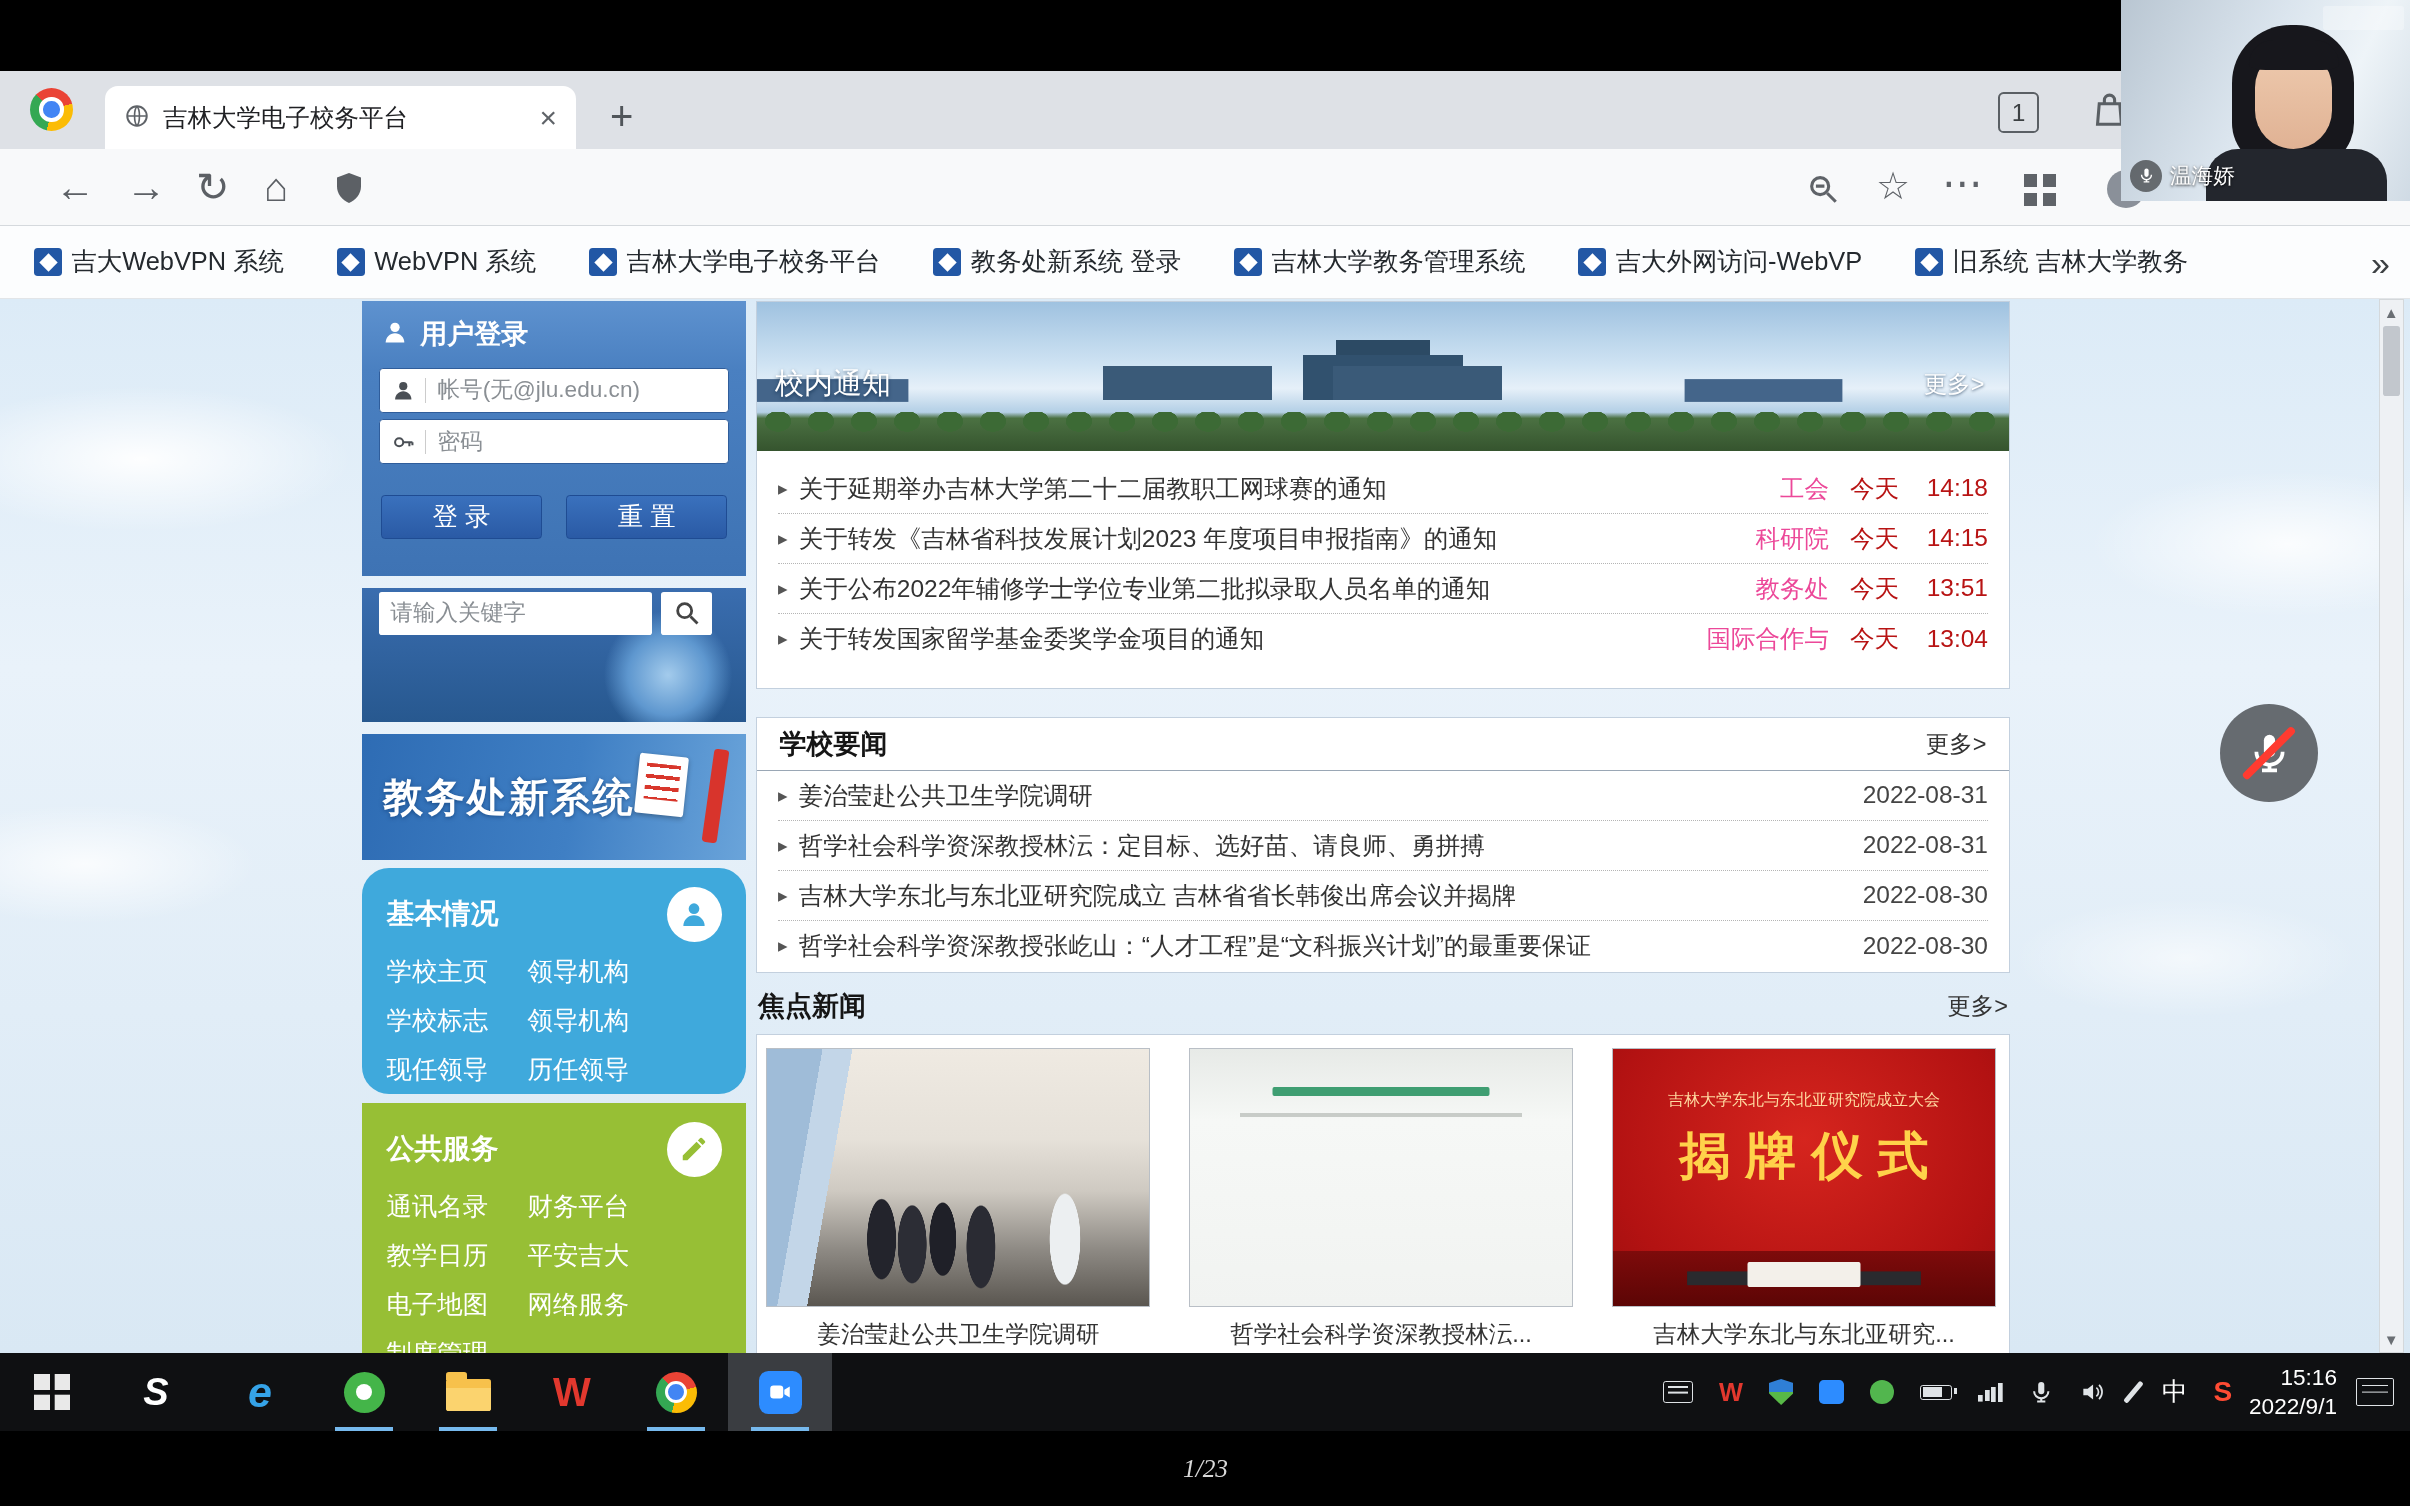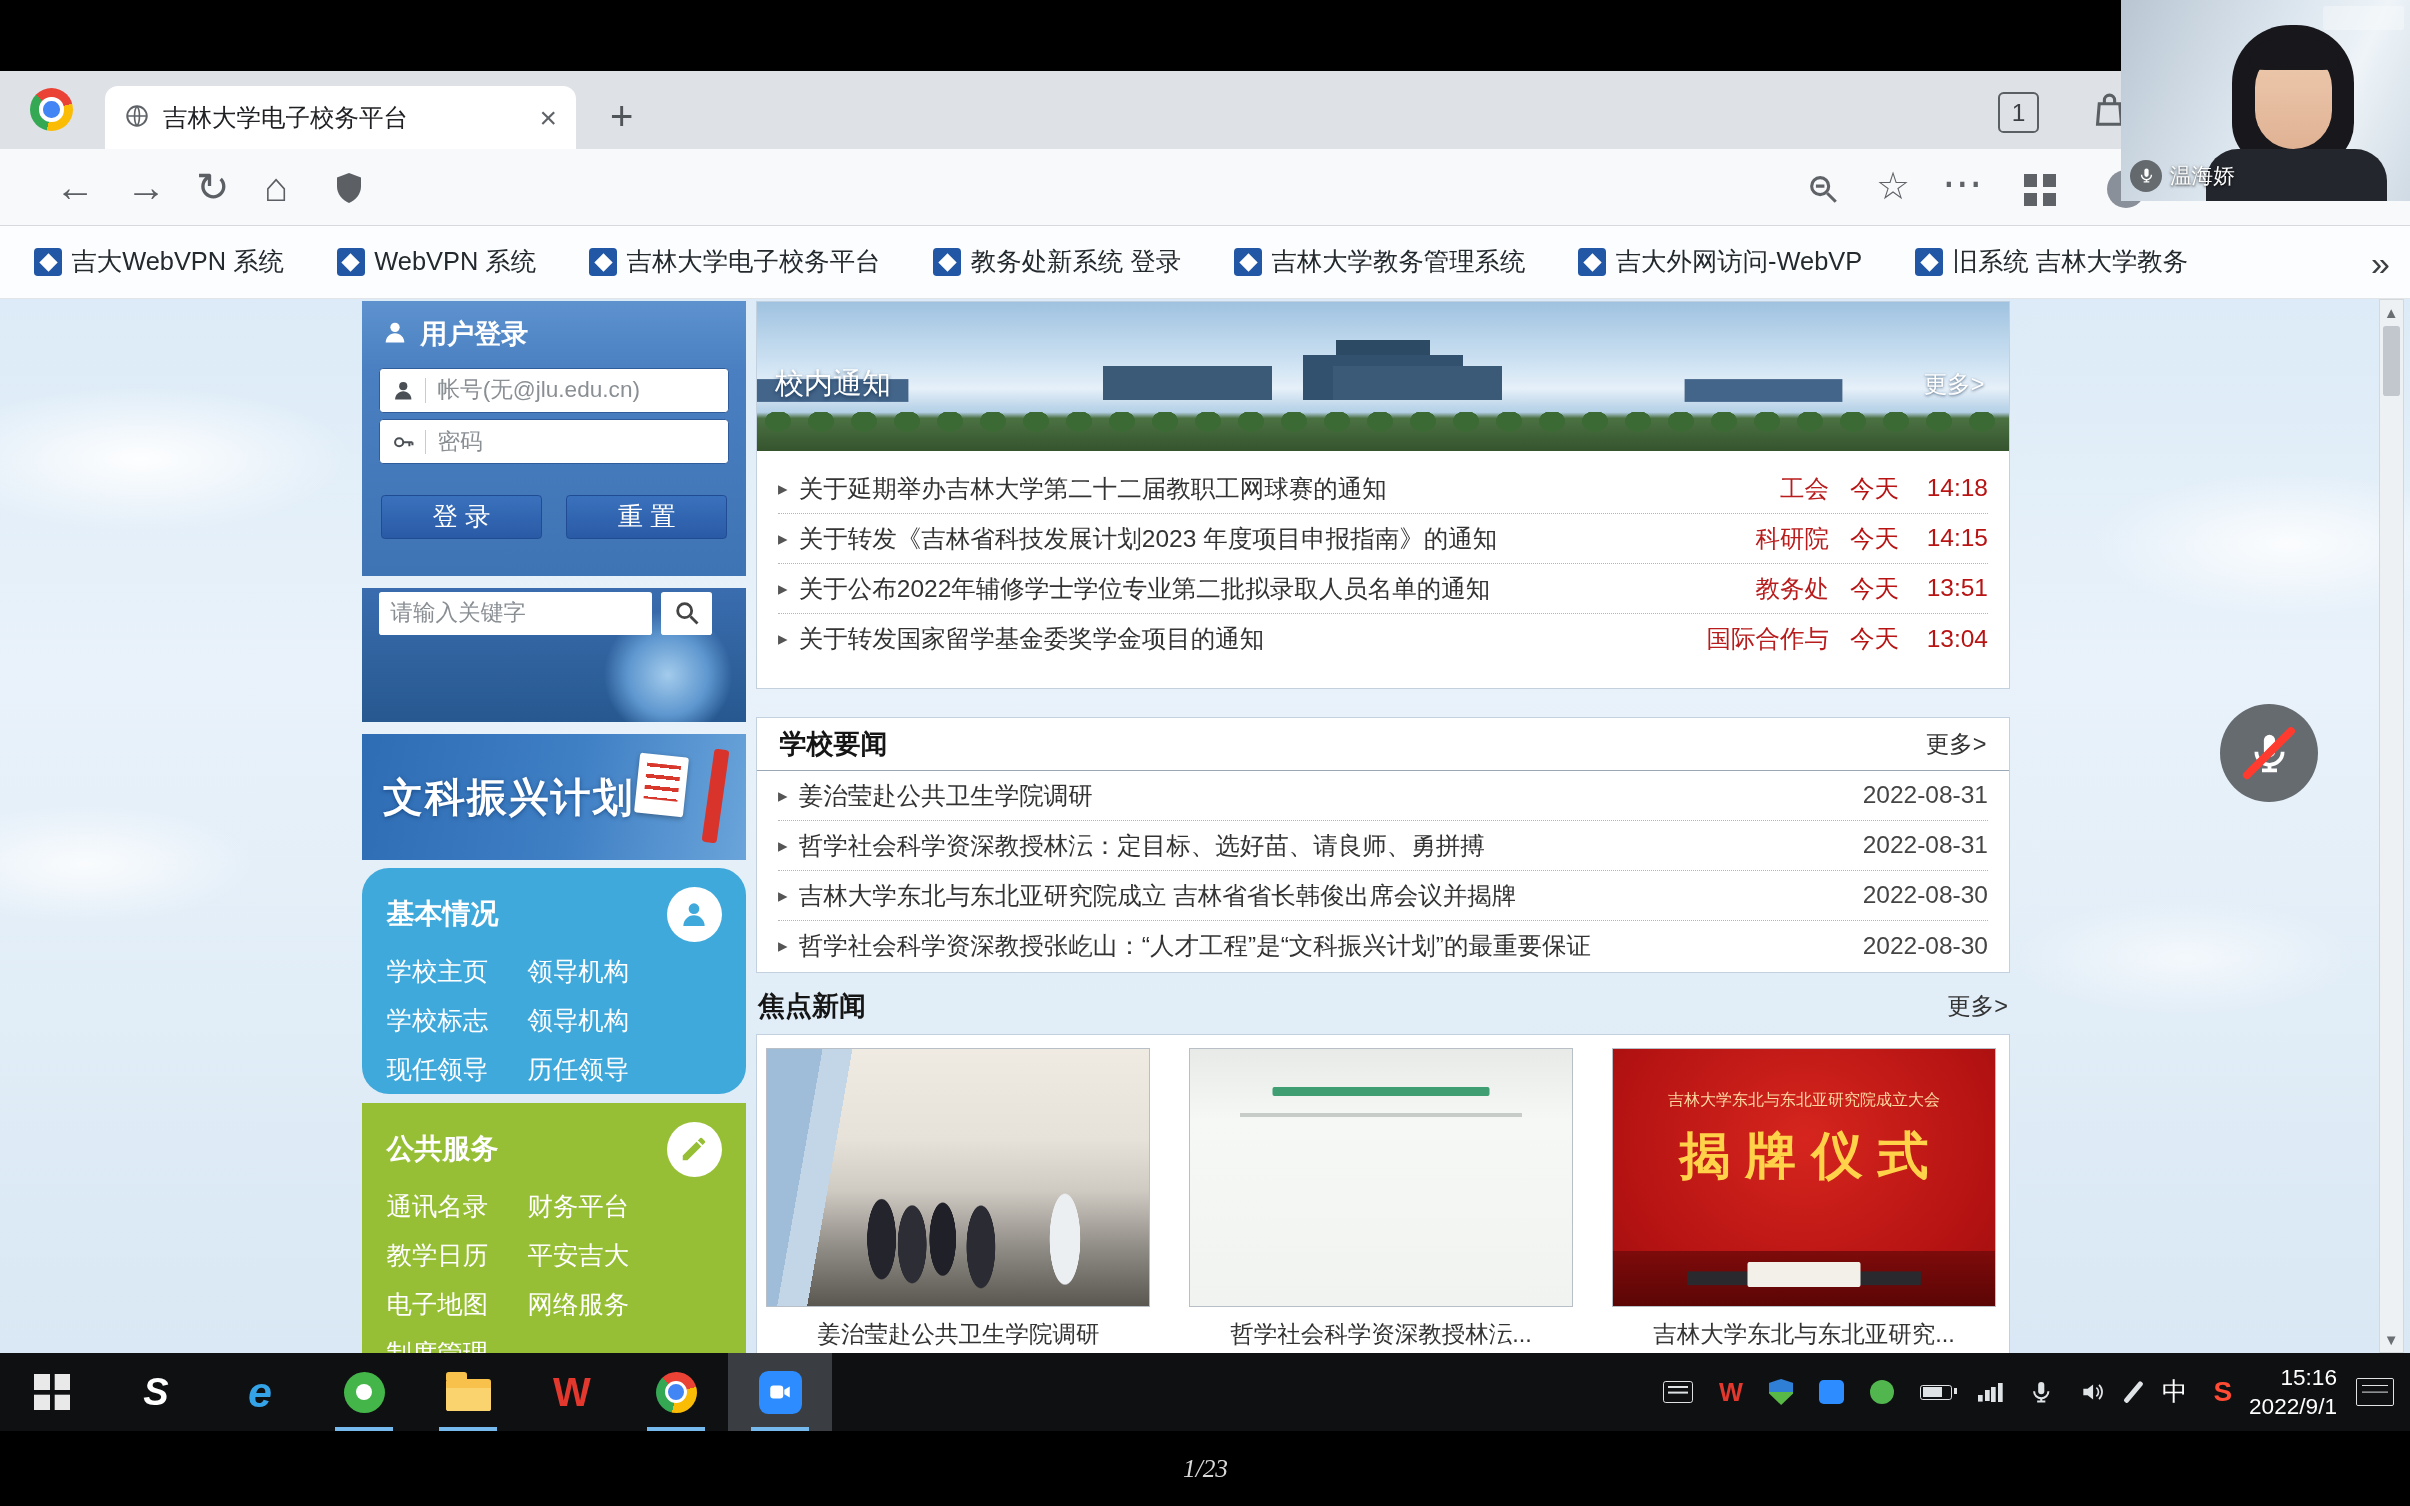--- a/index.html
+++ b/index.html
@@ -138,21 +138,21 @@
   .nb-more { position:absolute; right:24.5px; top:55%; transform:translateY(-50%); font-size:23.5px; color:#fff;
              text-shadow:0 0.9px 2.8px rgba(10,40,70,.65); }
 
   .list { padding-top:13px; }
   .lrow { display:flex; align-items:center; height:50px; margin:0 21px; border-bottom:0.9px dotted #b5b5b5;
           font-size:24.5px; color:#333; }
   .lrow:last-child { border-bottom:none; }
   .bullet { color:#555; font-size:19px; margin-right:11.3px; }
   .bullet::before { content:"▸"; }
   .l-text { flex:1; white-space:nowrap; overflow:hidden; }
-  .n-dept { color:#b91c1c; min-width:141px; text-align:right; }
+  .n-dept { color:#ec4899; min-width:141px; text-align:right; }
   .n-day  { color:#b81414; width:70px; text-align:right; }
   .n-time { color:#b81414; width:89px; text-align:right; }
   .n-date { color:#444; width:169px; text-align:right; }
 
   .news-panel { top:416px; height:256px; }
   .sec-head { display:flex; justify-content:space-between; align-items:center; height:53px; padding:0 22.6px;
               border-bottom:0.9px solid #9aa7b5; }
   .sec-title { font-size:27px; font-weight:bold; color:#151515; }
   .sec-more { font-size:23.5px; color:#333; }
 
@@ -393,21 +393,21 @@
         <div class="s-btn">
           <svg width="28" height="28" viewBox="0 0 24 24">
               <circle cx="10" cy="10" r="6" fill="none" stroke="#444" stroke-width="2.4"></circle>
               <path d="M15 15l6 6" stroke="#444" stroke-width="2.4"></path>
             </svg>
         </div>
       </div>
     </div>
 
     <div class="p-hall">
-      <span class="hall-text">文科振兴计划</span>
+      <span class="hall-text">教务处新系统</span>
       <span class="hall-doc"></span>
       <span class="hall-bar"></span>
     </div>
 
     <div class="p-basic">
       <div class="ph-row">
         <span class="big-title">基本情况</span>
         <span class="round-ic">
           <svg width="32" height="32" viewBox="0 0 24 24">
               <circle cx="12" cy="8" r="4" fill="#3fa9dc"></circle>

